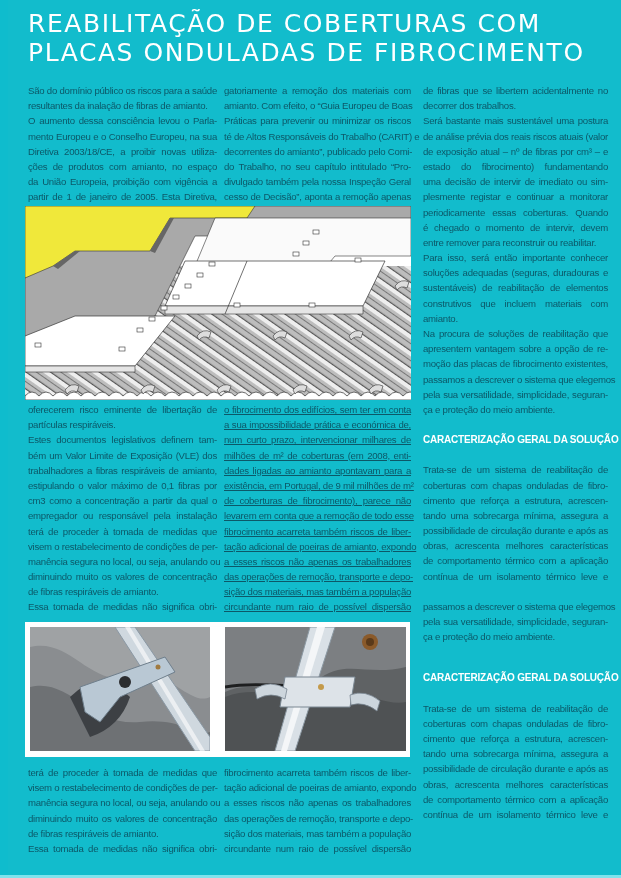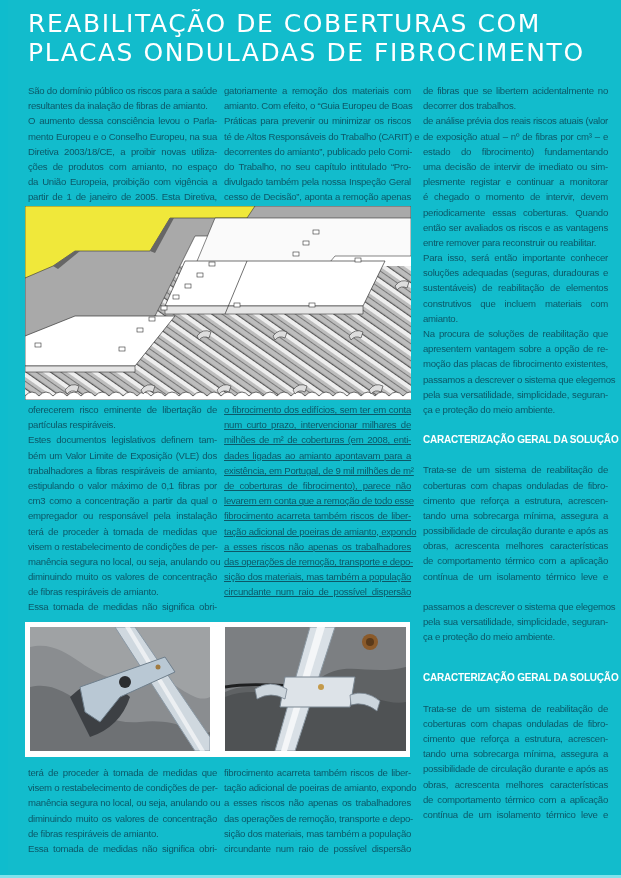--- a/index.html
+++ b/index.html
@@ -130,46 +130,47 @@
       <span class="ln">terá de proceder à tomada de medidas que</span>
       <span class="ln">visem o restabelecimento de condições de per-</span>
       <span class="ln">manência segura no local, ou seja, anulando ou</span>
       <span class="ln">diminuindo muito os valores de concentração</span>
       <span class="ln last">de fibras respiráveis de amianto.</span>
       <span class="ln">Essa tomada de medidas não significa obri-</span>
     </div>
 
   <div class="col c2" style="top:402px;text-decoration:underline;">
       <span class="ln">o fibrocimento dos edifícios, sem ter em conta</span>
+      <span class="ln">a sua impossibilidade prática e económica de,</span>
       <span class="ln">num curto prazo, intervencionar milhares de</span>
       <span class="ln">milhões de m² de coberturas (em 2008, enti-</span>
       <span class="ln">dades ligadas ao amianto apontavam para a</span>
       <span class="ln">existência, em Portugal, de 9 mil milhões de m²</span>
       <span class="ln">de coberturas de fibrocimento), parece não</span>
       <span class="ln">levarem em conta que a remoção de todo esse</span>
       <span class="ln">fibrocimento acarreta também riscos de liber-</span>
       <span class="ln">tação adicional de poeiras de amianto, expondo</span>
       <span class="ln">a esses riscos não apenas os trabalhadores</span>
       <span class="ln">das operações de remoção, transporte e depo-</span>
       <span class="ln">sição dos materiais, mas também a população</span>
       <span class="ln">circundante num raio de possível dispersão</span>
     </div>
 
   <div class="col c3" style="top:83px;">
     <div>
         <span class="ln">de fibras que se libertem acidentalmente no</span>
         <span class="ln last">decorrer dos trabalhos.</span>
+        <span class="ln">Será bastante mais sustentável uma postura</span>
         <span class="ln">de análise prévia dos reais riscos atuais (valor</span>
         <span class="ln">de exposição atual – nº de fibras por cm³ – e</span>
         <span class="ln">estado do fibrocimento) fundamentando</span>
         <span class="ln">uma decisão de intervir de imediato ou sim-</span>
         <span class="ln">plesmente registar e continuar a monitorar</span>
+        <span class="ln">periodicamente essas coberturas. Quando</span>
         <span class="ln">é chegado o momento de intervir, devem</span>
-        <span class="ln">periodicamente essas coberturas. Quando</span>
-        <span class="ln">então ser avaliados os riscos e as vantagens</span>
         <span class="ln last">entre remover para reconstruir ou reabilitar.</span>
         <span class="ln">Para isso, será então importante conhecer</span>
         <span class="ln">soluções adequadas (seguras, duradouras e</span>
         <span class="ln">sustentáveis) de reabilitação de elementos</span>
         <span class="ln">construtivos que incluem materiais com</span>
         <span class="ln last">amianto.</span>
         <span class="ln">Na procura de soluções de reabilitação que</span>
         <span class="ln">apresentem vantagem sobre a opção de re-</span>
         <span class="ln">moção das placas de fibrocimento existentes,</span>
         <span class="ln">passamos a descrever o sistema que elegemos</span>

